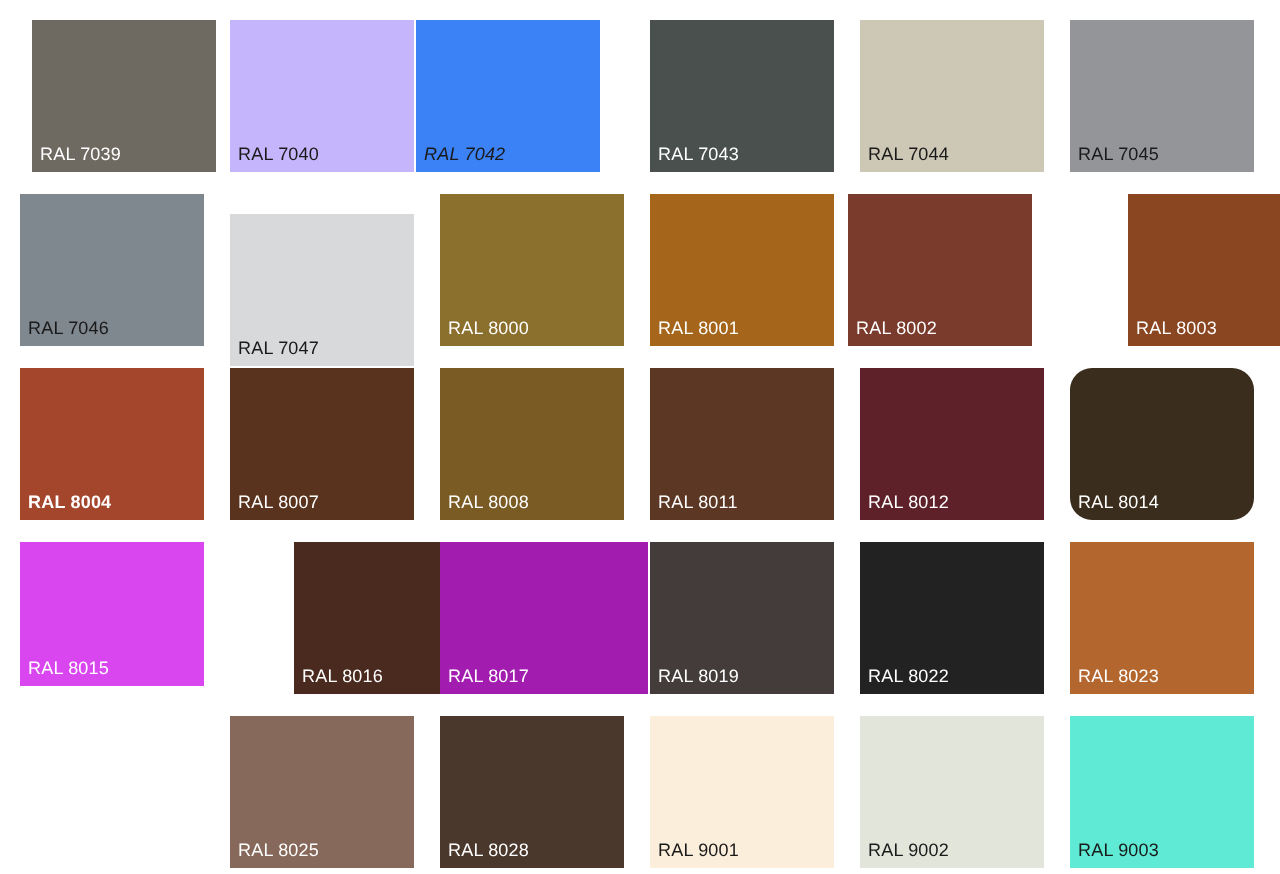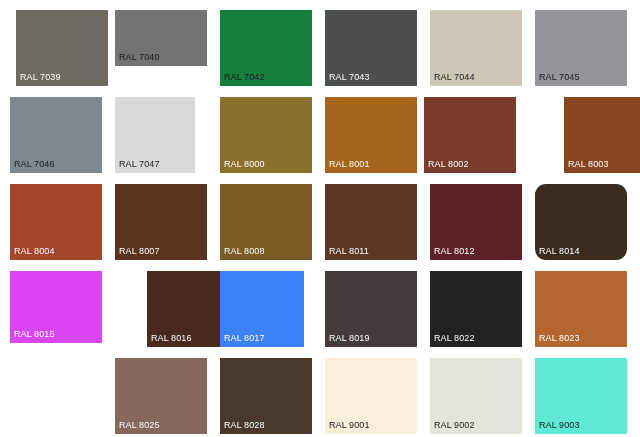--- a/index.html
+++ b/index.html
@@ -40,54 +40,54 @@
   .label-light { color: #ffffff; }
   .label-dark  { color: #1a1a1a; }
 </style>
 </head>
 <body>
 
 <div id="chart" style="background: rgb(255, 255, 255);">
     <div class="swatch" style="left: 16px; top: 10px; width: 92px; height: 76px; background: rgb(110, 106, 97); padding-left: 28px;">
       <span class="swatch-label label-light">RAL 7039</span>
     </div>
-    <div class="swatch" style="left: 115px; top: 10px; width: 92px; height: 56px; background: #737373; text-align: center;">
+    <div class="swatch" style="left: 115px; top: 10px; width: 92px; height: 76px; background: #c4b5fd; text-align: center;">
       <span class="swatch-label label-dark">RAL 7040</span>
     </div>
-    <div class="swatch" style="left: 220px; top: 10px; width: 92px; height: 76px; background: #15803d;">
+    <div class="swatch" style="left: 208px; top: 10px; width: 92px; height: 76px; background: #3b82f6; font-style: italic;">
       <span class="swatch-label label-dark">RAL 7042</span>
     </div>
     <div class="swatch" style="left: 325px; top: 10px; width: 92px; height: 76px; background: rgb(73, 80, 78); padding-left: 35px;">
       <span class="swatch-label label-light">RAL 7043</span>
     </div>
     <div class="swatch" style="left: 430px; top: 10px; width: 92px; height: 76px; background: rgb(205, 199, 182);">
       <span class="swatch-label label-dark">RAL 7044</span>
     </div>
     <div class="swatch" style="left: 535px; top: 10px; width: 92px; height: 76px; background: rgb(147, 149, 152);">
       <span class="swatch-label label-dark">RAL 7045</span>
     </div>
     <div class="swatch" style="left: 10px; top: 97px; width: 92px; height: 76px; background: rgb(127, 135, 143);">
       <span class="swatch-label label-dark">RAL 7046</span>
     </div>
-    <div class="swatch" style="left: 115px; top: 97px; width: 80px; height: 76px; background: rgb(216, 217, 219);">
+    <div class="swatch" style="left: 115px; top: 107px; width: 92px; height: 76px; background: rgb(216, 217, 219);">
       <span class="swatch-label label-dark">RAL 7047</span>
     </div>
     <div class="swatch" style="left: 220px; top: 97px; width: 92px; height: 76px; background: rgb(139, 111, 44);">
       <span class="swatch-label label-light">RAL 8000</span>
     </div>
     <div class="swatch" style="left: 325px; top: 97px; width: 92px; height: 76px; background: rgb(165, 102, 27);">
       <span class="swatch-label label-light">RAL 8001</span>
     </div>
     <div class="swatch" style="left: 424px; top: 97px; width: 92px; height: 76px; background: rgb(122, 59, 44);">
       <span class="swatch-label label-light">RAL 8002</span>
     </div>
     <div class="swatch" style="left: 564px; top: 97px; width: 92px; height: 76px; background: rgb(138, 69, 33);">
       <span class="swatch-label label-light">RAL 8003</span>
     </div>
-    <div class="swatch" style="left: 10px; top: 184px; width: 92px; height: 76px; background: rgb(164, 70, 44);">
+    <div class="swatch" style="left: 10px; top: 184px; width: 92px; height: 76px; background: rgb(164, 70, 44); font-weight: bold;">
       <span class="swatch-label label-light">RAL 8004</span>
     </div>
     <div class="swatch" style="left: 115px; top: 184px; width: 92px; height: 76px; background: rgb(89, 51, 29);">
       <span class="swatch-label label-light">RAL 8007</span>
     </div>
     <div class="swatch" style="left: 220px; top: 184px; width: 92px; height: 76px; background: rgb(122, 91, 36);">
       <span class="swatch-label label-light">RAL 8008</span>
     </div>
     <div class="swatch" style="left: 325px; top: 184px; width: 92px; height: 76px; background: rgb(91, 55, 36); padding-left: 12px;">
       <span class="swatch-label label-light">RAL 8011</span>
@@ -97,21 +97,21 @@
     </div>
     <div class="swatch" style="left: 535px; top: 184px; width: 92px; height: 76px; background: rgb(58, 45, 30); border-radius: 11px;">
       <span class="swatch-label label-light">RAL 8014</span>
     </div>
     <div class="swatch" style="left: 10px; top: 271px; width: 92px; height: 72px; background: #d946ef;">
       <span class="swatch-label label-light">RAL 8015</span>
     </div>
     <div class="swatch" style="left: 115px; top: 271px; width: 92px; height: 76px; background: rgb(74, 42, 30); margin-left: 32px;">
       <span class="swatch-label label-light">RAL 8016</span>
     </div>
-    <div class="swatch" style="left: 220px; top: 271px; width: 84px; height: 76px; background: #3b82f6;">
+    <div class="swatch" style="left: 220px; top: 271px; width: 104px; height: 76px; background: #a21caf;">
       <span class="swatch-label label-light">RAL 8017</span>
     </div>
     <div class="swatch" style="left: 325px; top: 271px; width: 92px; height: 76px; background: rgb(67, 60, 59);">
       <span class="swatch-label label-light">RAL 8019</span>
     </div>
     <div class="swatch" style="left: 430px; top: 271px; width: 92px; height: 76px; background: rgb(34, 34, 34);">
       <span class="swatch-label label-light">RAL 8022</span>
     </div>
     <div class="swatch" style="left: 535px; top: 271px; width: 92px; height: 76px; background: rgb(179, 103, 47);">
       <span class="swatch-label label-light">RAL 8023</span>

